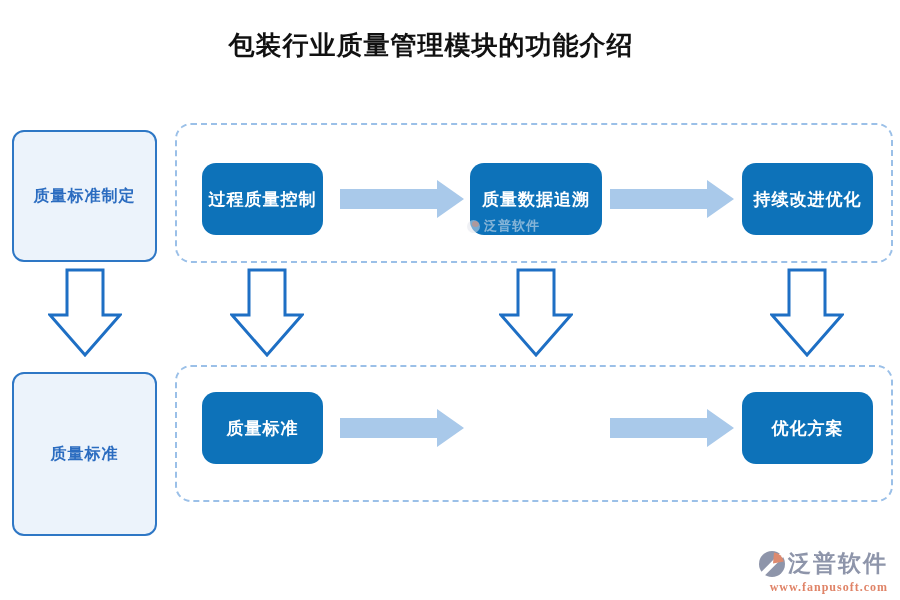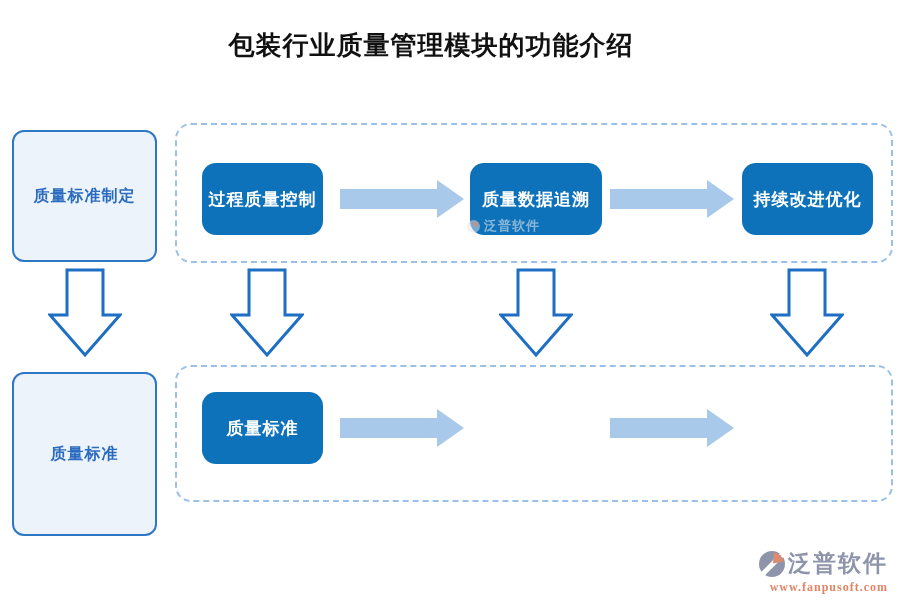--- a/index.html
+++ b/index.html
@@ -121,20 +121,23 @@
 
   <div class="step-btn r2 c1">
     <span>质量标准</span>
   </div>
   <svg class="h-arrow r2 a1" viewBox="0 0 125 40">
     <polygon points="0,10 97,10 97,1 124,20 97,39 97,30 0,30" fill="#a9c9ea"></polygon>
   </svg>
   <svg class="h-arrow r2 a2" viewBox="0 0 125 40">
     <polygon points="0,10 97,10 97,1 124,20 97,39 97,30 0,30" fill="#a9c9ea"></polygon>
   </svg>
+  <div class="step-btn r2 c3">
+    <span>优化方案</span>
+  </div>
 
   <div class="logo">
     <div class="logo-row">
       <svg width="26" height="26" viewBox="0 0 26 26">
         <circle cx="13" cy="13" r="13" fill="#8e95aa"></circle>
         <rect x="-6" y="11" width="38" height="5" fill="#ffffff" transform="rotate(-45 13 13)"></rect>
         <path d="M15 1.5 A12 12 0 0 1 24.8 10.5 L14 12.5 Z" fill="#dd8a6f"></path>
       </svg>
       <span class="logo-name">泛普软件</span>
     </div>

